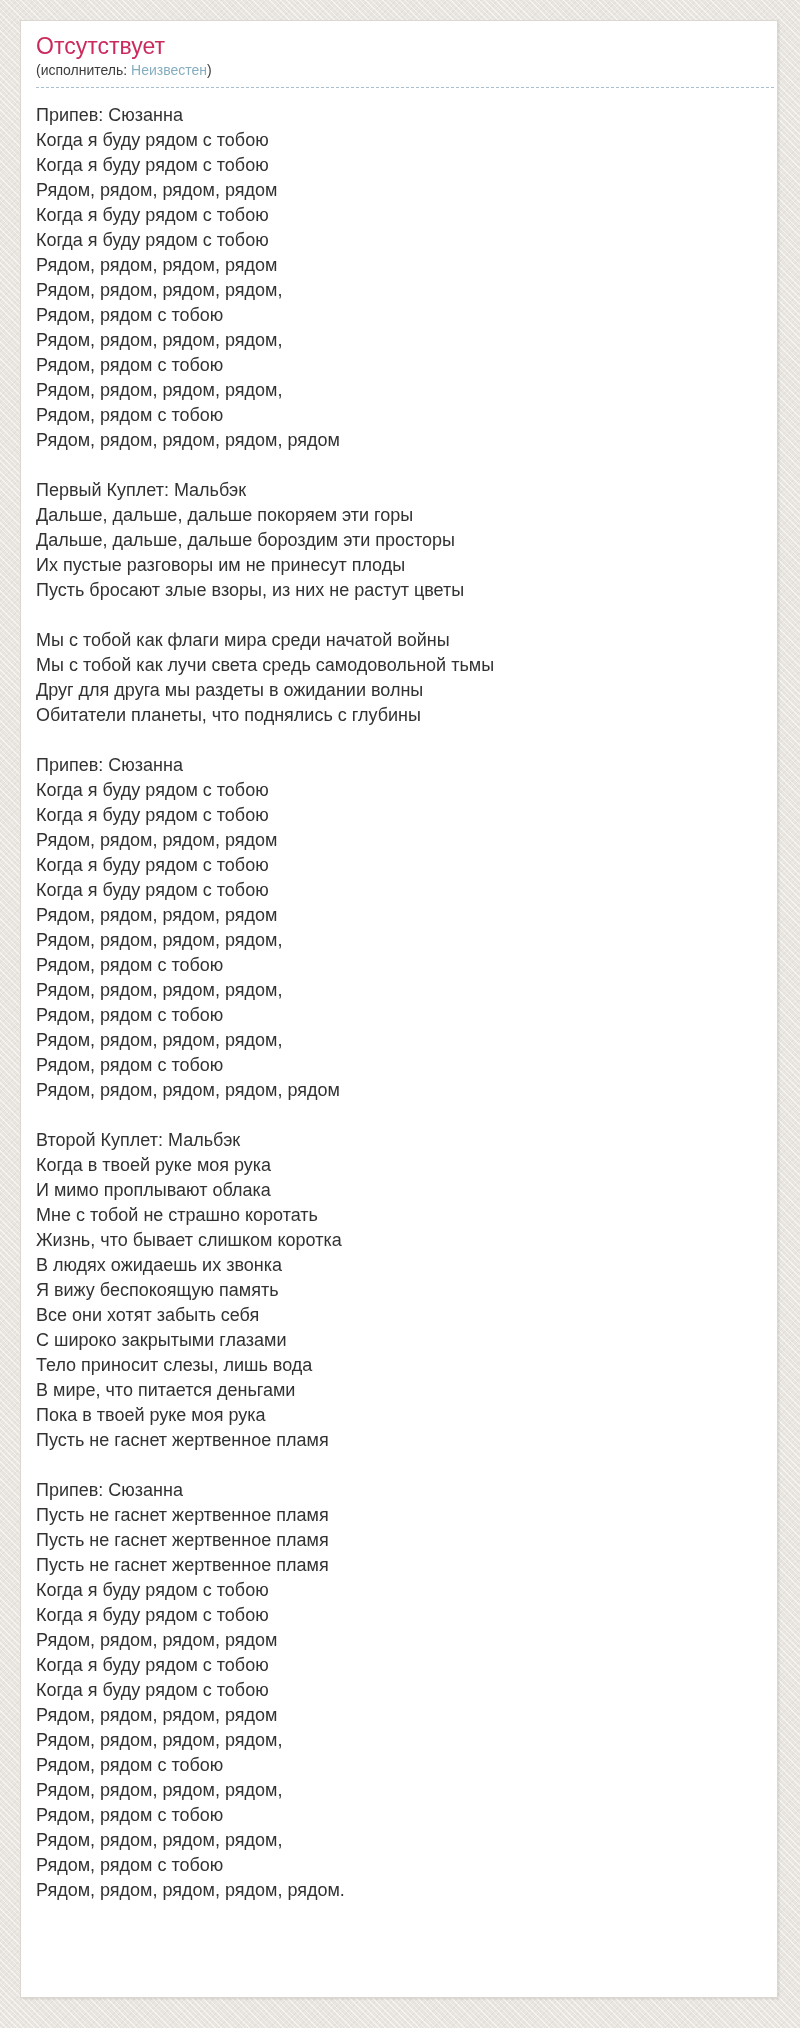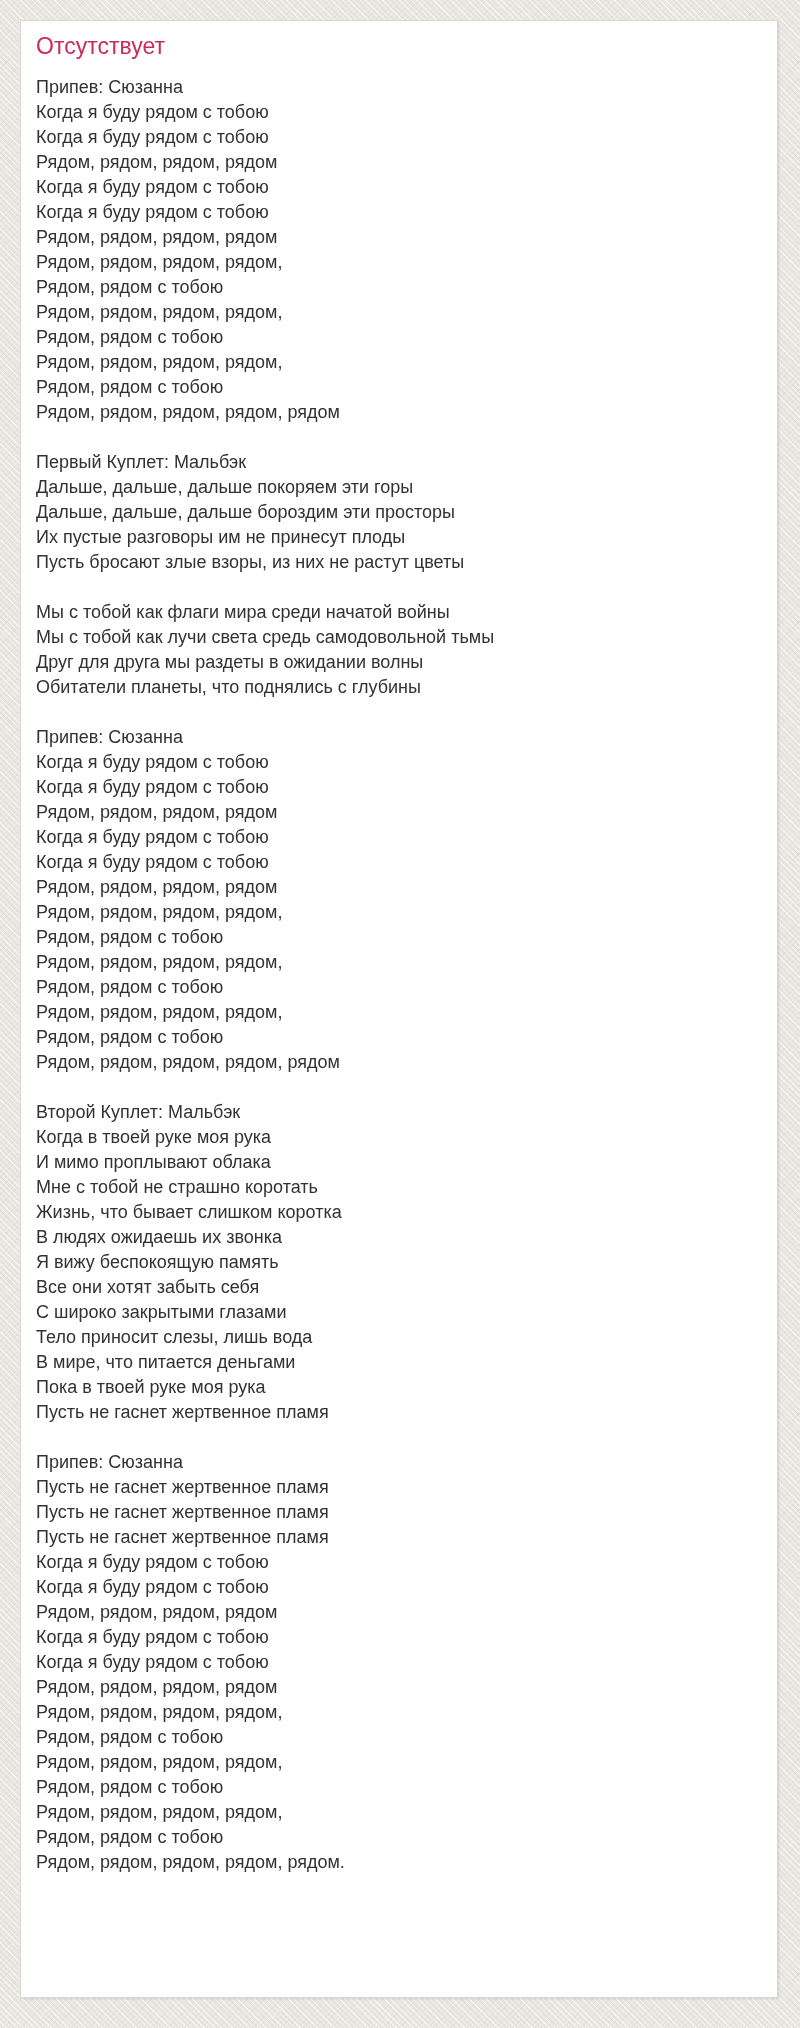--- a/index.html
+++ b/index.html
@@ -59,20 +59,23 @@
     line-height: 25px;
     color: var(--text);
     white-space: pre-line;
   }
 </style>
 </head>
 <body>
 
 <div class="card">
   <h1 class="song-title">Отсутствует</h1>
+  <div class="artist-line">
+    <span>(исполнитель: </span><a href="#">Неизвестен</a><span>)</span>
+  </div>
   <div class="lyrics">Припев: Сюзанна
 Когда я буду рядом с тобою
 Когда я буду рядом с тобою
 Рядом, рядом, рядом, рядом
 Когда я буду рядом с тобою
 Когда я буду рядом с тобою
 Рядом, рядом, рядом, рядом
 Рядом, рядом, рядом, рядом,
 Рядом, рядом с тобою
 Рядом, рядом, рядом, рядом,

